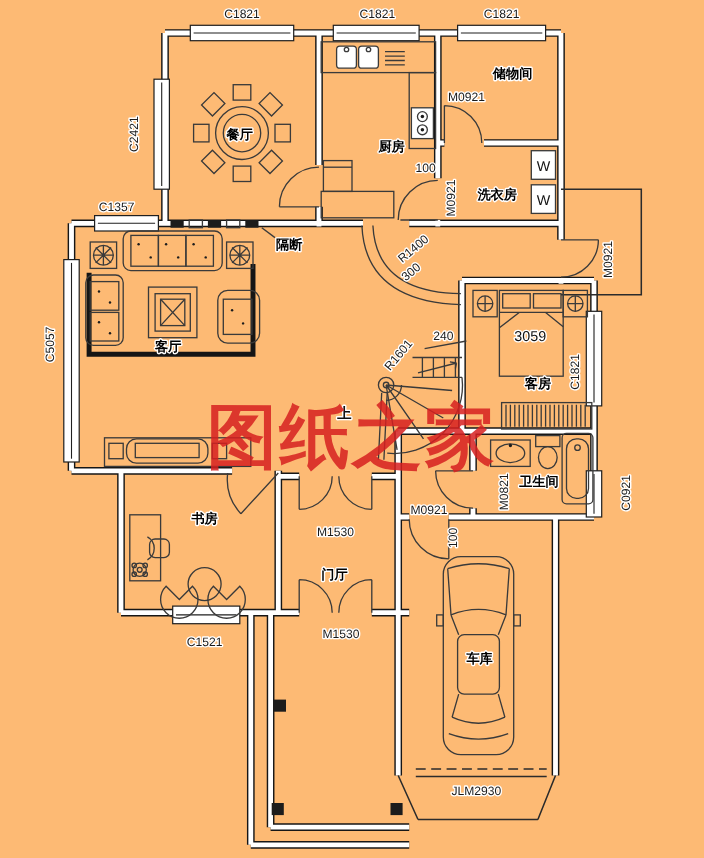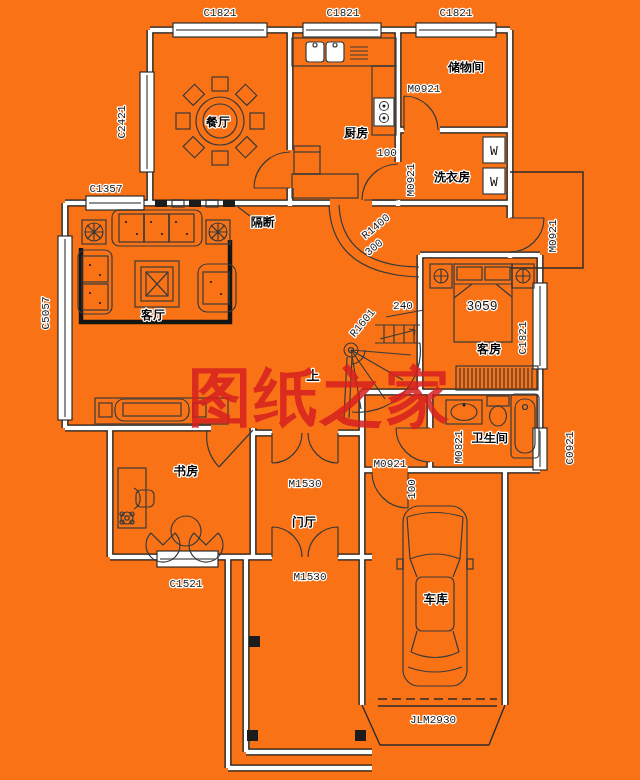--- a/index.html
+++ b/index.html
@@ -1,16 +1,16 @@
 <!DOCTYPE html>
 <html><head>
 <meta charset="utf-8">
 <style>
   html,body{margin:0;padding:0;background:#fff;}
-  .stage{width:640px;height:780px;background:#f97316;position:relative;font-family:Liberation Mono, monospace;}
+  .stage{width:640px;height:780px;background:#fdba74;position:relative;font-family:Liberation Sans, sans-serif;}
   svg{display:block;}
   .w{fill:none;stroke:#161616;stroke-width:7;}
   .wi{fill:none;stroke:#ffffff;stroke-width:4.4;}
   .tn{fill:none;stroke:#2b2b2b;stroke-width:1.4;}
   .f{fill:none;stroke:#3a3a3a;stroke-width:1.2;}
   .ff{fill:#fff;stroke:#3a3a3a;stroke-width:1.2;}
   .blk{fill:#1c1c1c;stroke:none;}
   .winr{fill:#fff;stroke:#1f1f1f;stroke-width:1.1;}
   .wc{fill:none;stroke:#1f1f1f;stroke-width:1;}
   .dash{stroke-dasharray:9,5;}

